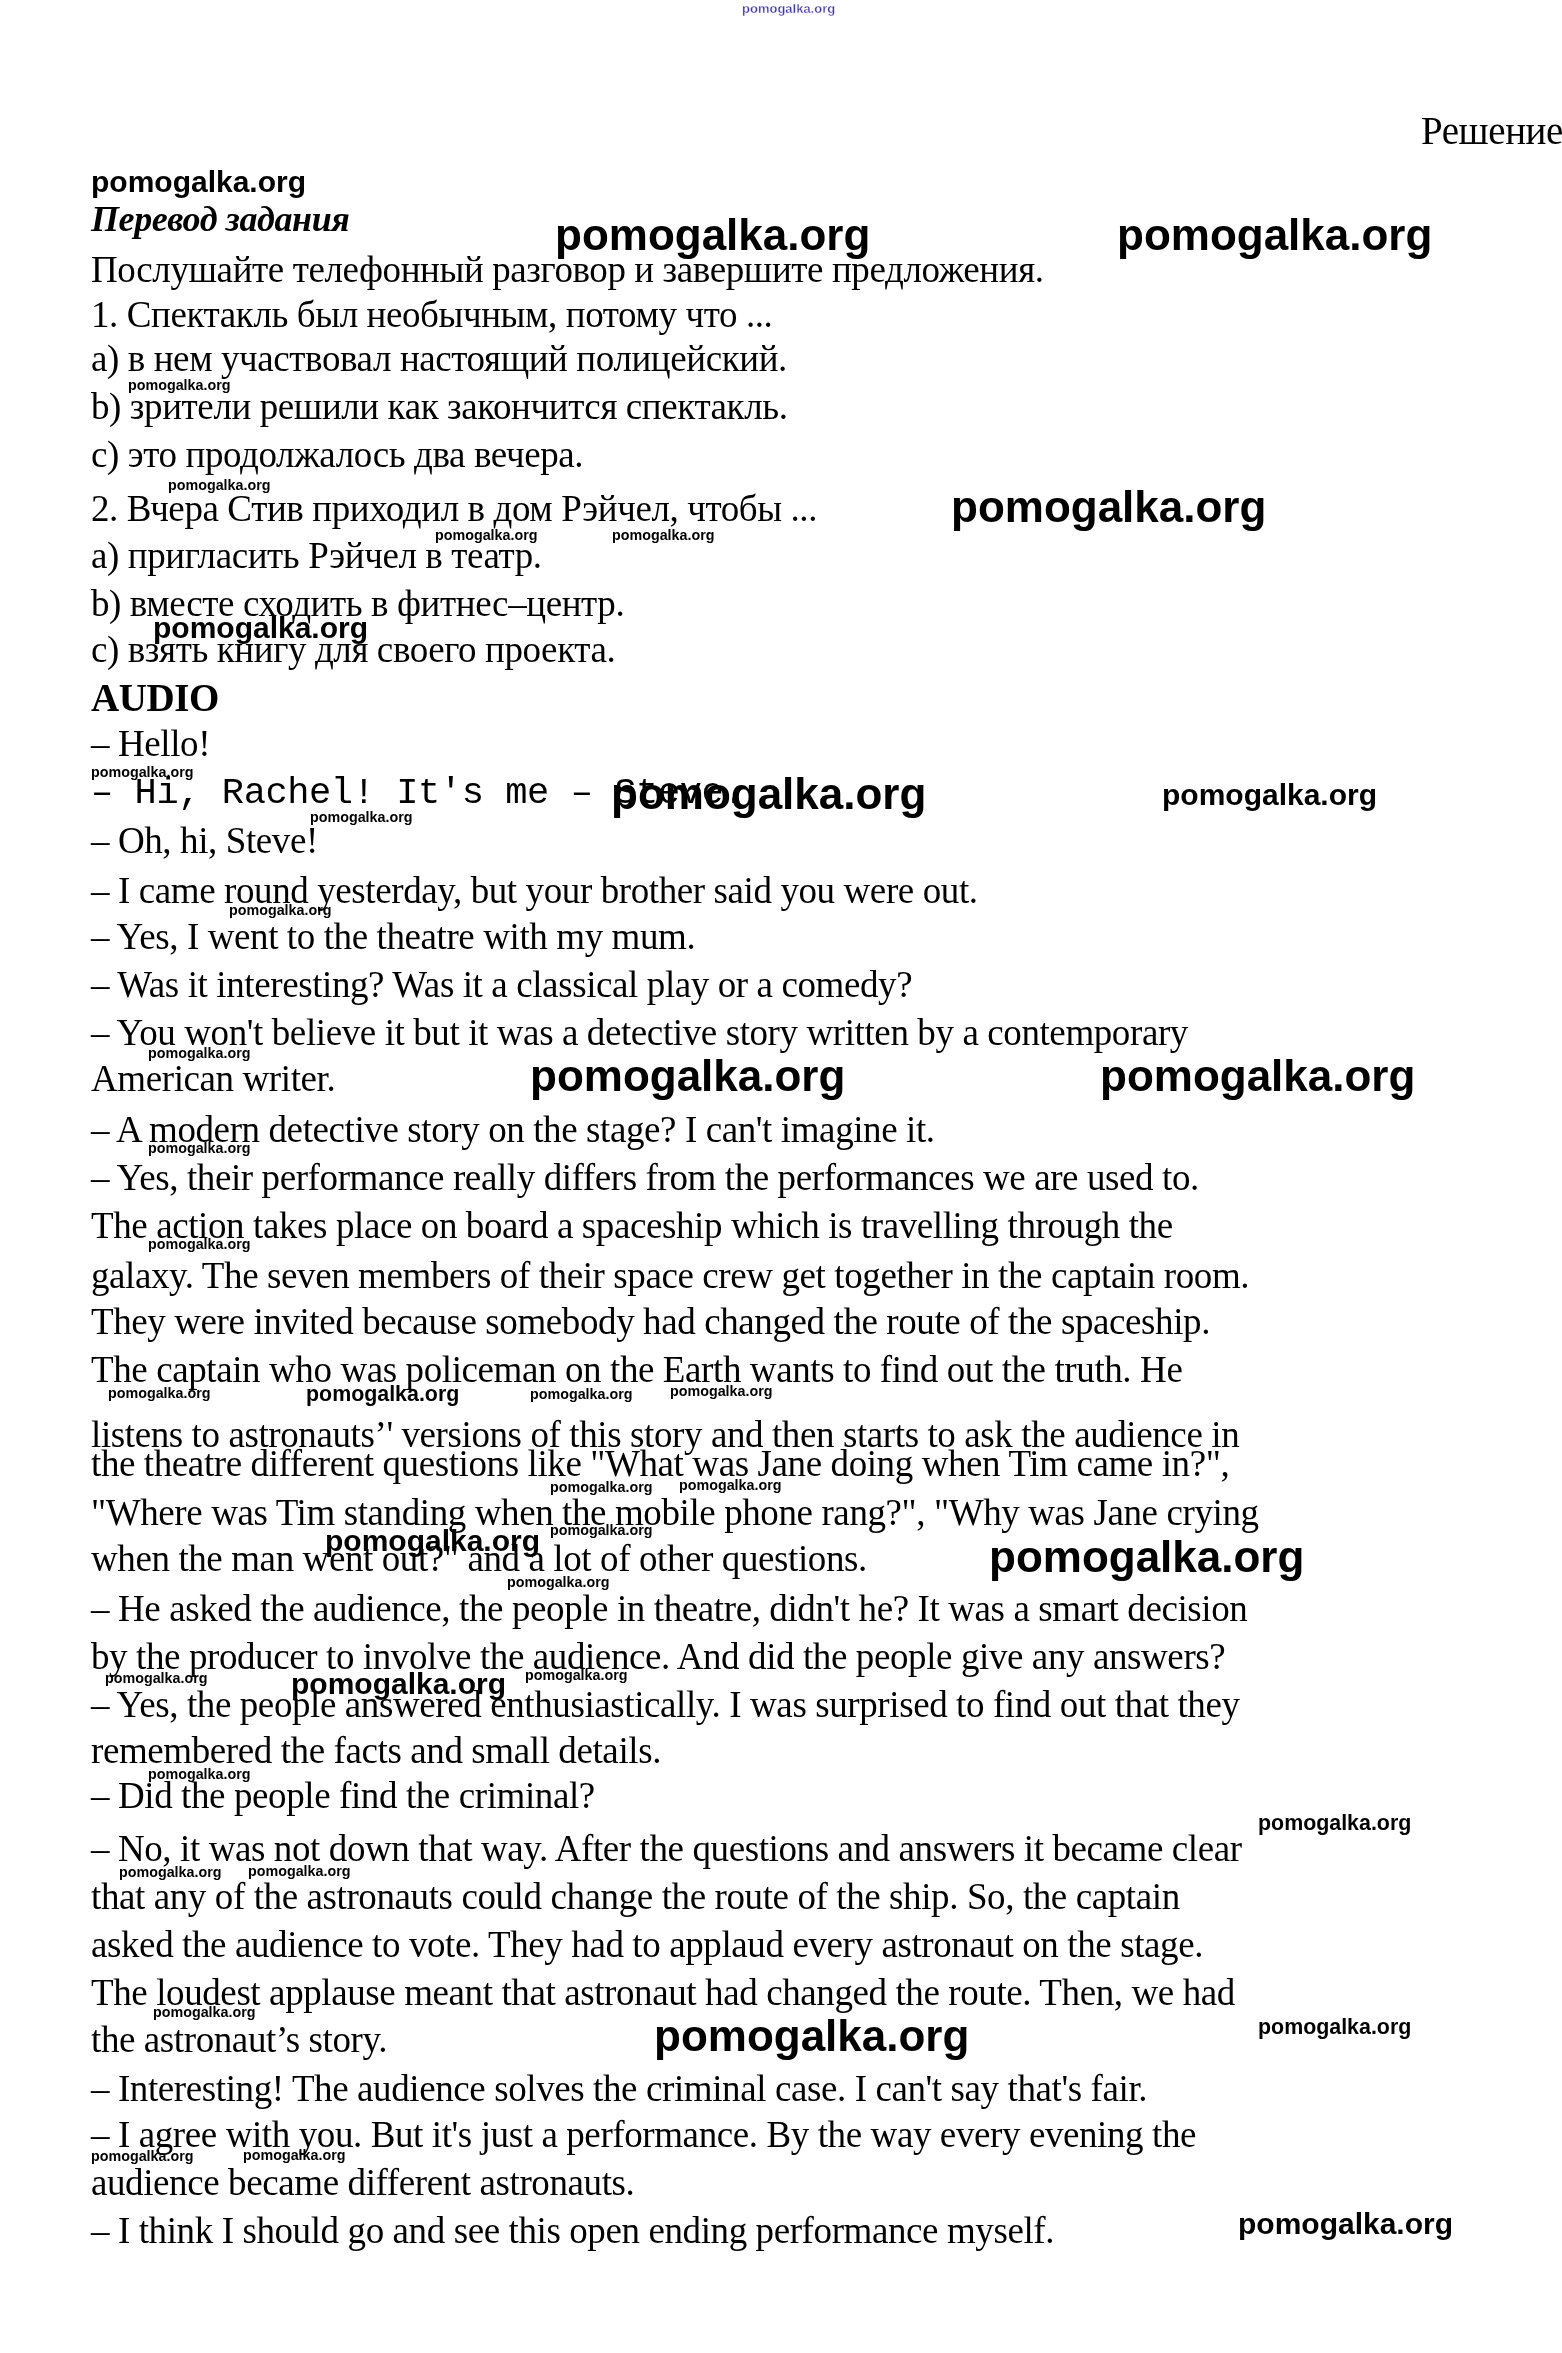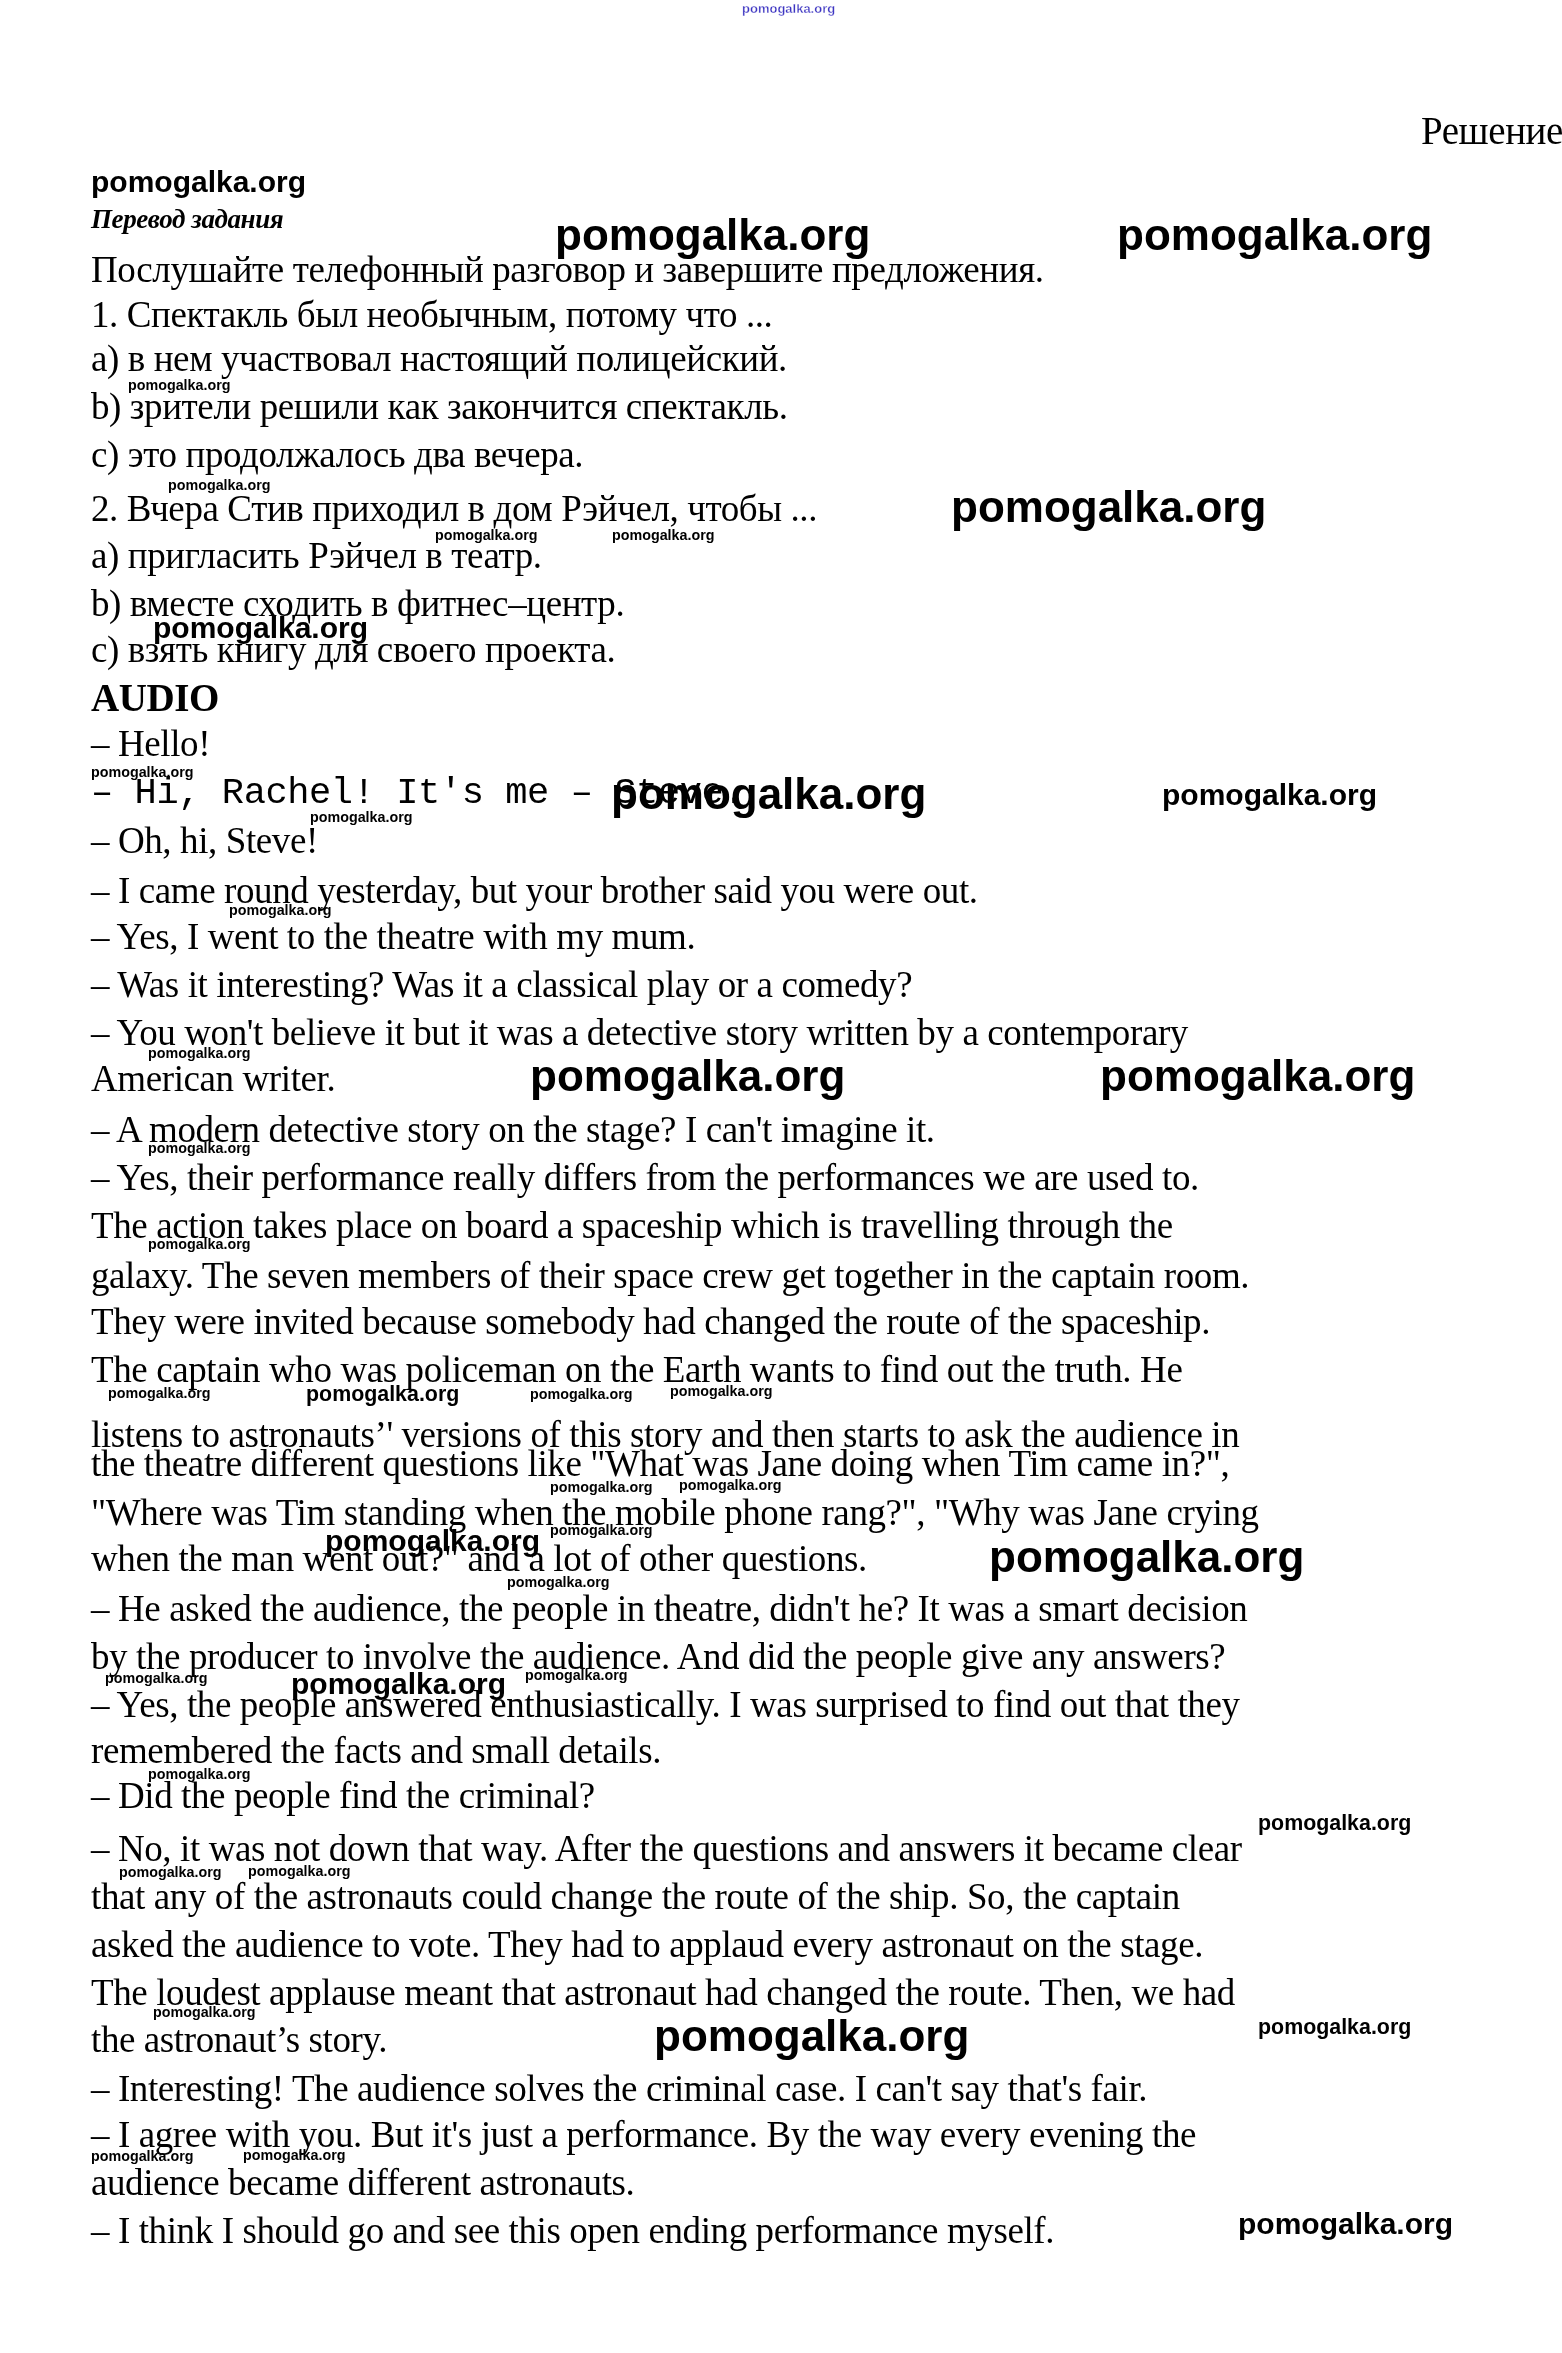--- a/index.html
+++ b/index.html
@@ -22,21 +22,21 @@
   }
   .line.title {
     left: 0;
     width: 100%;
     text-align: right;
     font-size: 39px;
   }
   .line.heading {
     font-weight: bold;
     font-style: italic;
-    font-size: 27px;
+    font-size: 36px;
   }
   .line.subheading {
     font-weight: bold;
     font-size: 39px;
   }
   .wm {
     position: absolute;
     font-family: "Liberation Sans", "DejaVu Sans", sans-serif;
     font-weight: 600;
     white-space: nowrap;

